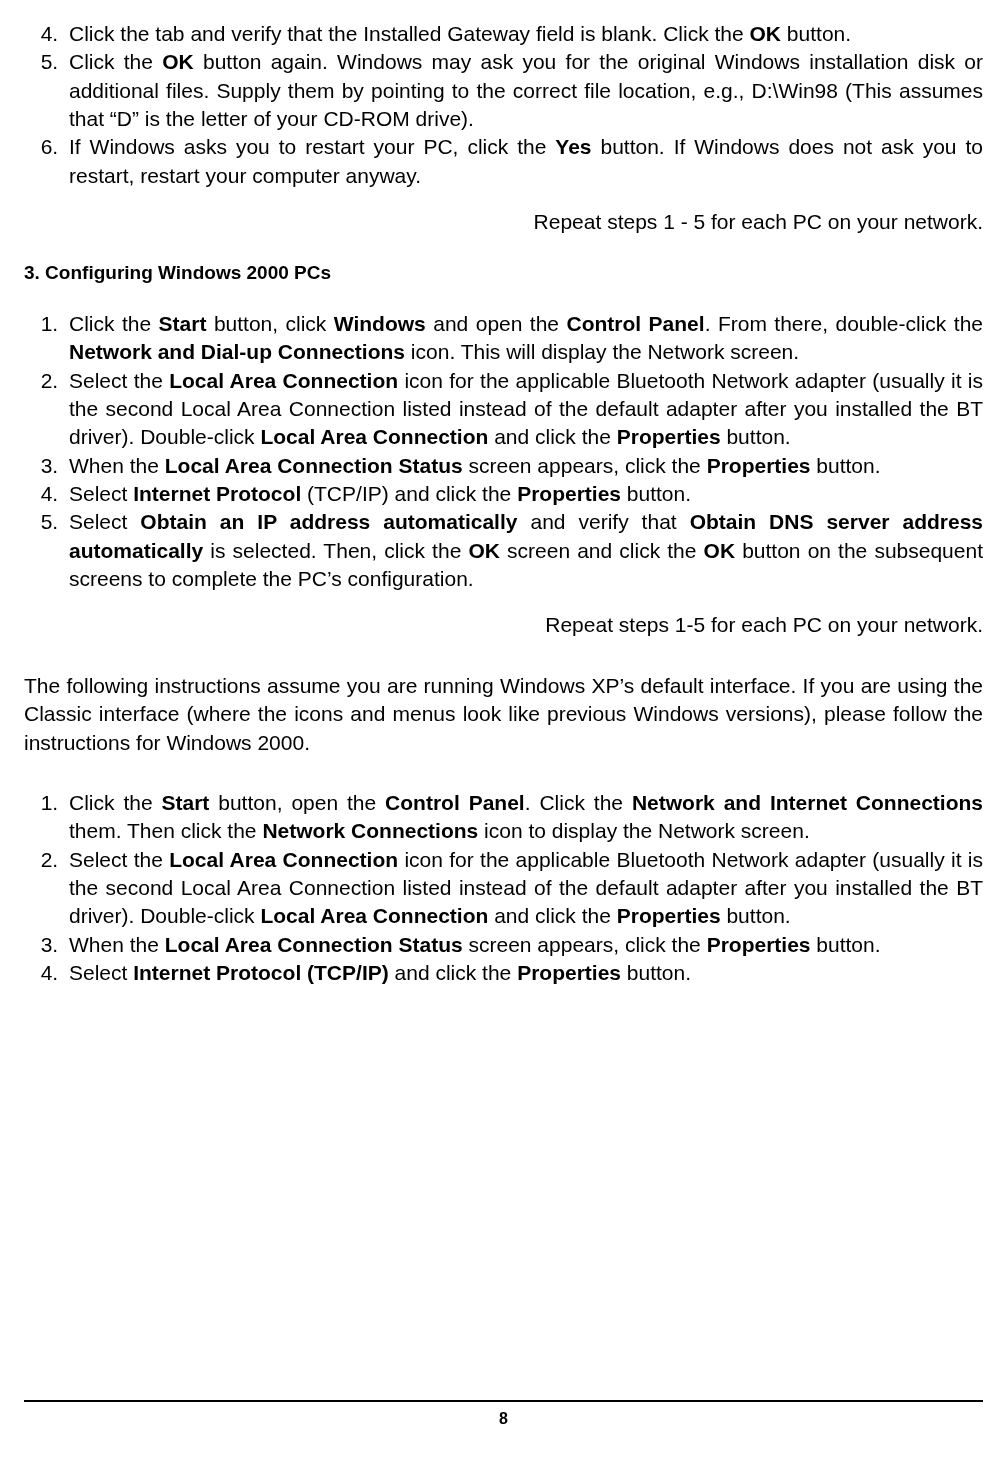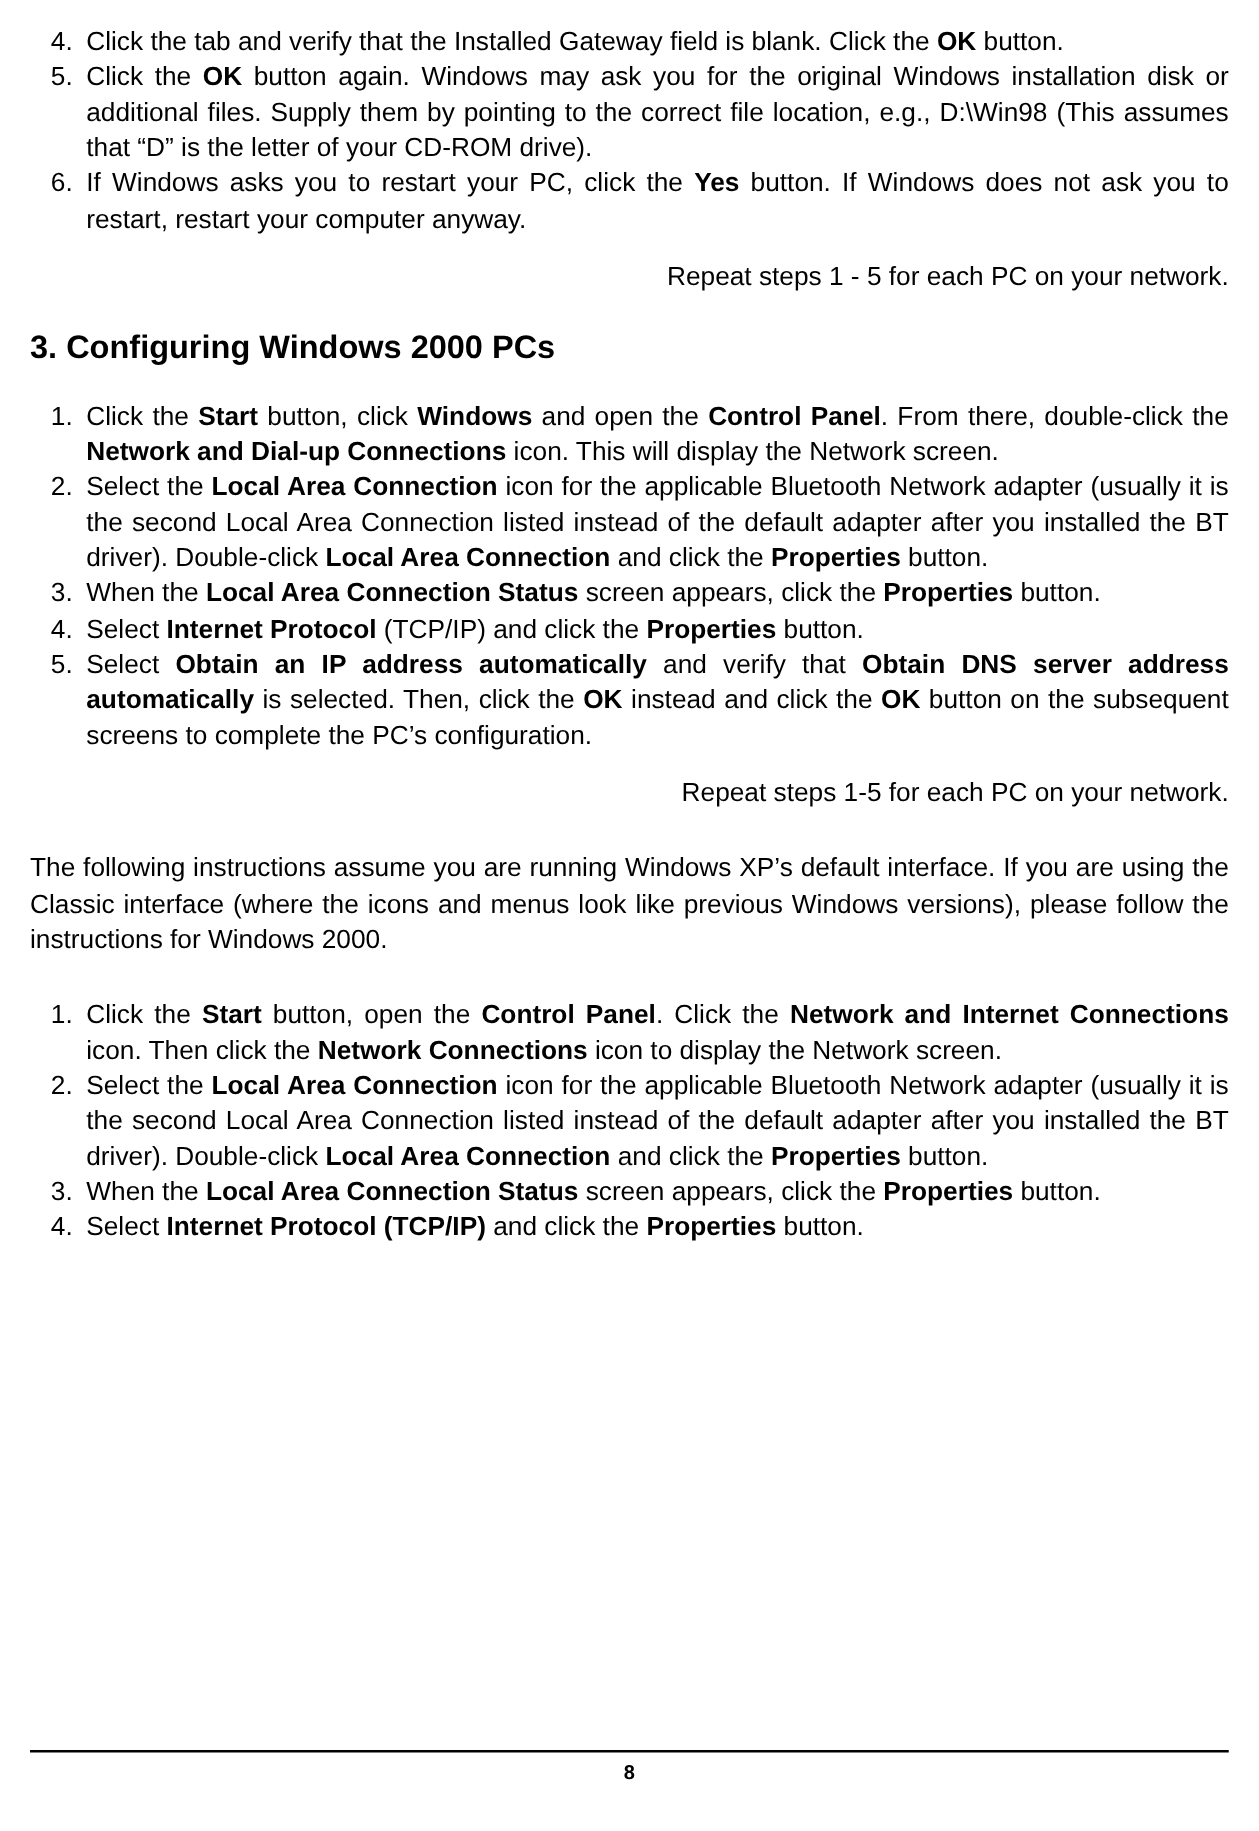--- a/index.html
+++ b/index.html
@@ -26,21 +26,21 @@
     }
     p.body-text {
       text-align: justify;
       margin: 32px 0;
     }
     p.body-text-left {
       text-align: right;
       margin: 18px 0;
     }
     h2.section-heading {
-      font-size: 26px;
+      font-size: 19px;
       font-weight: bold;
       margin: 24px 0 24px 0;
     }
     .footer-rule {
       border-top: 2px solid #000;
       margin-top: 40px;
     }
     .page-number {
       text-align: center;
       font-weight: bold;
@@ -62,30 +62,30 @@
 
 <p class="body-text-left">Repeat steps 1 - 5 for each PC on your network.</p>
 
 <h2 class="section-heading">3. Configuring Windows 2000 PCs</h2>
 
 <ol class="top-list" start="1">
   <li><span>Click the </span><b>Start</b><span> button, click </span><b>Windows</b><span> and open the </span><b>Control Panel</b><span>.  From there, double-click the </span><b>Network and Dial-up Connections</b><span> icon. This will display the Network screen.</span></li>
   <li><span>Select the </span><b>Local Area Connection</b><span> icon for the applicable Bluetooth Network adapter (usually it is the second Local Area Connection listed instead of the default adapter after you installed the BT driver). Double-click </span><b>Local Area Connection</b><span> and click the </span><b>Properties</b><span> button.</span></li>
   <li><span>When the </span><b>Local Area Connection Status</b><span> screen appears, click the </span><b>Properties</b><span> button.</span></li>
   <li><span>Select </span><b>Internet Protocol</b><span> (TCP/IP) and click the </span><b>Properties</b><span> button.</span></li>
-  <li><span>Select </span><b>Obtain an IP address automatically</b><span> and verify that </span><b>Obtain DNS server address automatically</b><span> is selected. Then, click the </span><b>OK</b><span> instead and click the </span><b>OK</b><span> button on the subsequent screens to complete the PC’s configuration.</span></li>
+  <li><span>Select </span><b>Obtain an IP address automatically</b><span> and verify that </span><b>Obtain DNS server address automatically</b><span> is selected. Then, click the </span><b>OK</b><span> screen and click the </span><b>OK</b><span> button on the subsequent screens to complete the PC’s configuration.</span></li>
 </ol>
 
 <p class="body-text-left">Repeat steps 1-5 for each PC on your network.</p>
 
 
 <p class="body-text">The following instructions assume you are running Windows XP’s default interface.  If you are using the Classic interface (where the icons and menus look like previous Windows versions), please follow the instructions for Windows 2000.</p>
 
 <ol class="top-list" start="1">
-  <li><span>Click the </span><b>Start</b><span> button, open the </span><b>Control Panel</b><span>. Click the </span><b>Network and Internet Connections</b><span> icon. Then click the </span><b>Network Connections</b><span> icon to display the Network screen.</span></li>
+  <li><span>Click the </span><b>Start</b><span> button, open the </span><b>Control Panel</b><span>. Click the </span><b>Network and Internet Connections</b><span> them. Then click the </span><b>Network Connections</b><span> icon to display the Network screen.</span></li>
   <li><span>Select the </span><b>Local Area Connection</b><span> icon for the applicable Bluetooth Network adapter (usually it is the second Local Area Connection listed instead of the default adapter after you installed the BT driver). Double-click </span><b>Local Area Connection</b><span> and click the </span><b>Properties</b><span> button.</span></li>
   <li><span>When the </span><b>Local Area Connection Status</b><span> screen appears, click the </span><b>Properties</b><span> button.</span></li>
   <li><span>Select </span><b>Internet Protocol (TCP/IP)</b><span> and click the </span><b>Properties</b><span> button.</span></li>
 </ol>
 
 </div>
 
 <div class="footer-rule"></div>
 <div class="page-number">8</div>
 

